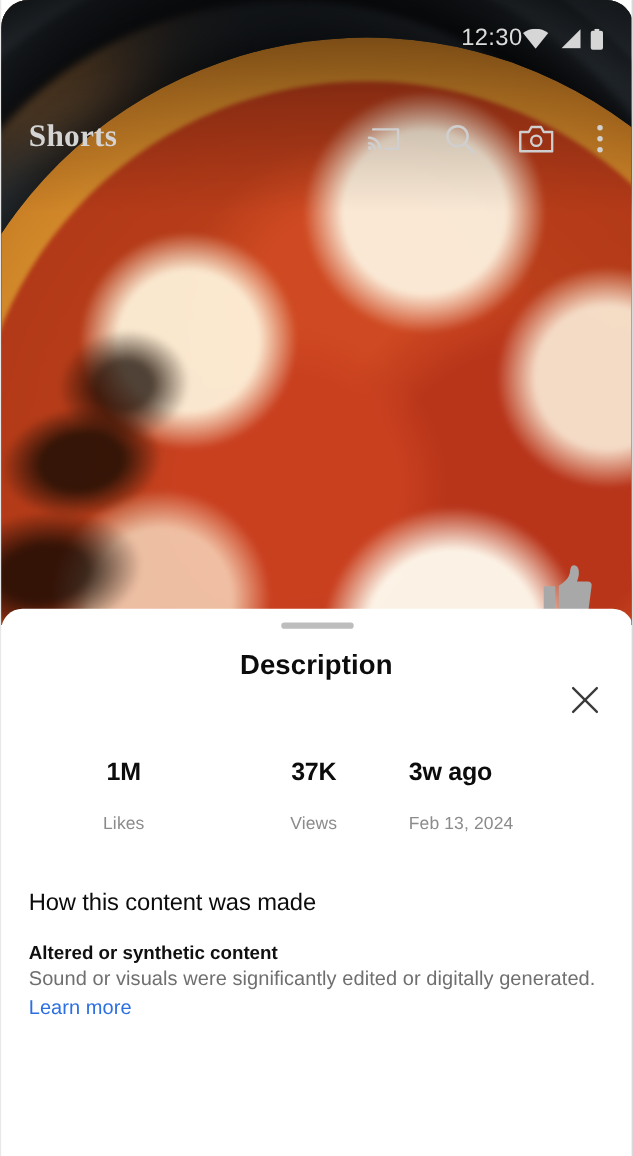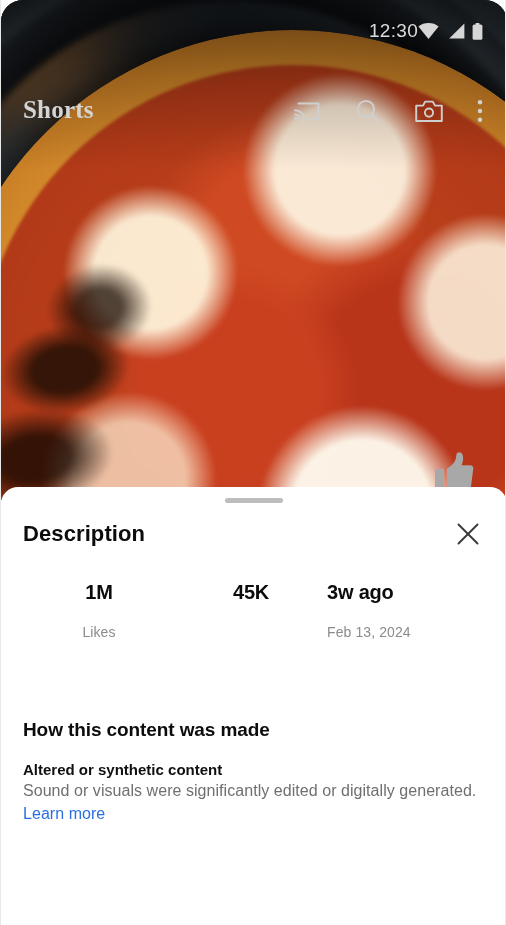--- a/index.html
+++ b/index.html
@@ -176,20 +176,21 @@
   #drag-handle {
     width:58px; height:5px;
     border-radius:3px;
     background:#bdbdbd;
     margin:11px auto 0 auto;
   }
 
   #sheet-header {
     display:flex; align-items:center;
     padding:16px 24px 0 22px;
+    flex-direction:column;
   }
   #sheet-title {
     font-size:22px;
     font-weight:bold;
     color:#0c0c0c;
     letter-spacing:.1px;
   }
   #close-button {
     margin-left:auto;
     width:30px; height:30px;
@@ -225,24 +226,23 @@
     color:#8b8b8b;
     letter-spacing:.1px;
   }
 
   
   #how-made {
     padding:46px 22px 0 22px;
   }
   #how-made-title {
     font-size:19px;
-    font-weight:bold;
+    font-weight:normal;
     color:#0c0c0c;
     letter-spacing:-.1px;
-    margin-top:33px;
   }
   #how-made-subtitle {
     margin-top:20px;
     font-size:15px;
     font-weight:bold;
     color:#101010;
     letter-spacing:0;
   }
   #how-made-body {
     margin-top:2px;
@@ -355,21 +355,22 @@
       </div>
     </div>
 
 
     <div id="stats-row">
       <div class="stat">
         <div class="stat-value">1M</div>
         <div class="stat-label">Likes</div>
       </div>
       <div class="stat">
-        <div class="stat-value">45K</div>
+        <div class="stat-value">37K</div>
+        <div class="stat-label">Views</div>
       </div>
       <div class="stat">
         <div class="stat-value">3w ago</div>
         <div class="stat-label">Feb 13, 2024</div>
       </div>
     </div>
 
     <div id="how-made">
       <div id="how-made-title">How this content was made</div>
       <div id="how-made-subtitle">Altered or synthetic content</div>

